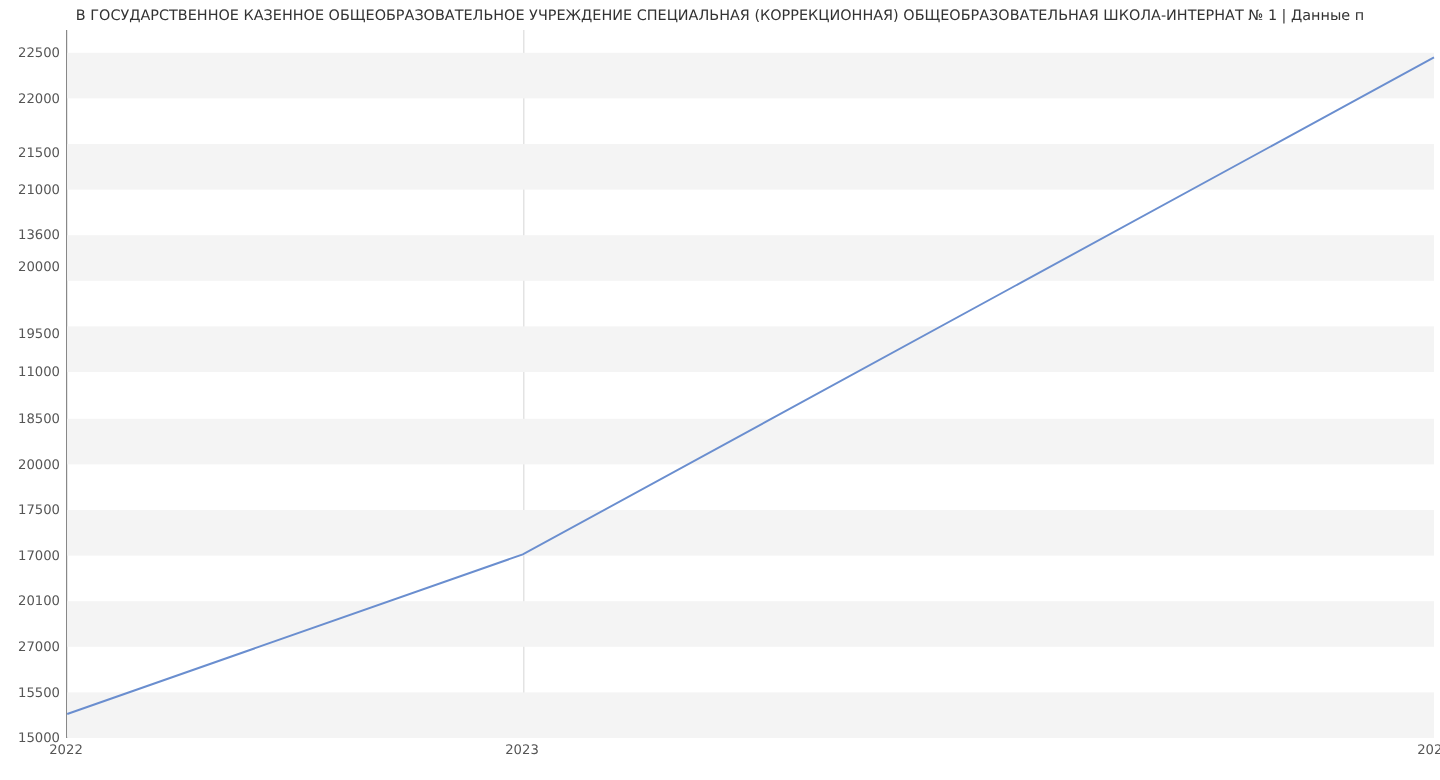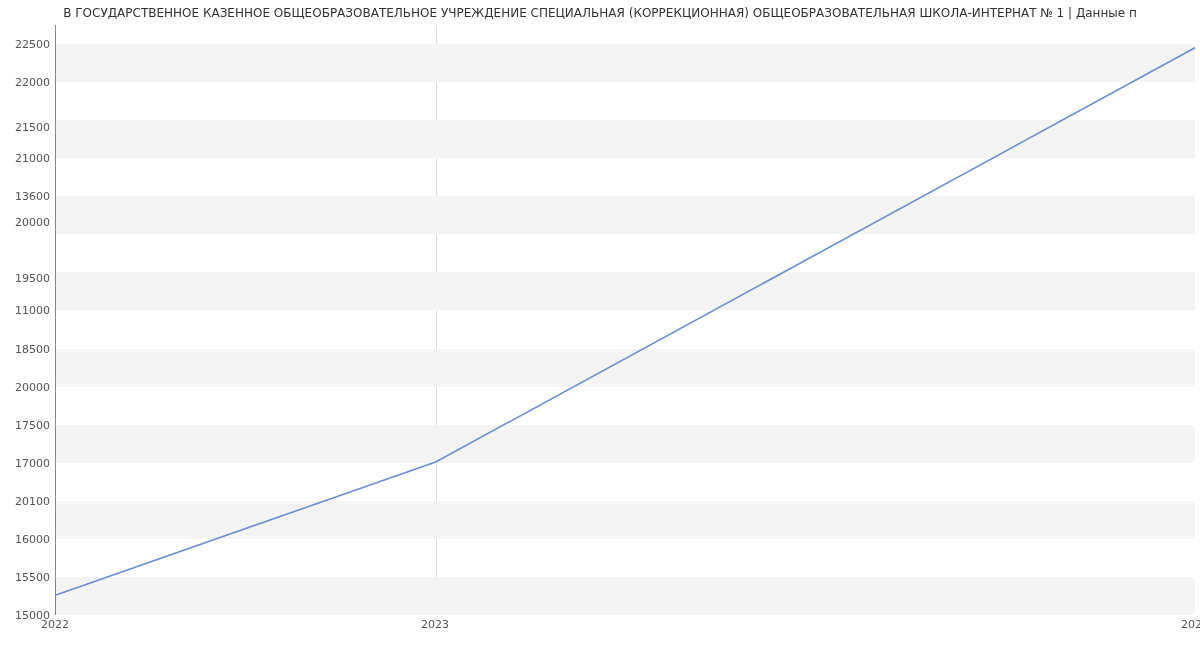--- a/index.html
+++ b/index.html
@@ -96,21 +96,21 @@
       <div class="band" style="top: 323.548px; height: 38.0645px;"></div>
       <div class="band" style="top: 399.677px; height: 38.0645px;"></div>
       <div class="band" style="top: 475.806px; height: 38.0645px;"></div>
       <div class="band" style="top: 551.935px; height: 38.0645px;"></div>
     <svg class="line" id="svg" preserveAspectRatio="none" viewBox="0 0 1140 590">
       <path id="seriesPath" class="series-path" d="M0,570.9677419354839 L380,437.741935483871 L1140,22.838709677419388 "></path>
     </svg>
   </div>
 <div class="y-tick" style="top: 615px;">15000</div>
     <div class="y-tick" style="top: 576.935px;">15500</div>
-    <div class="y-tick" style="top: 538.871px;">16000</div>
+    <div class="y-tick" style="top: 538.871px;">27000</div>
     <div class="y-tick" style="top: 500.806px;">20100</div>
     <div class="y-tick" style="top: 462.742px;">17000</div>
     <div class="y-tick" style="top: 424.677px;">17500</div>
     <div class="y-tick" style="top: 386.613px;">20000</div>
     <div class="y-tick" style="top: 348.548px;">18500</div>
     <div class="y-tick" style="top: 310.484px;">11000</div>
     <div class="y-tick" style="top: 278px;">19500</div>
     <div class="y-tick" style="top: 222px;">20000</div>
     <div class="y-tick" style="top: 196.29px;">13600</div>
     <div class="y-tick" style="top: 158.226px;">21000</div>

